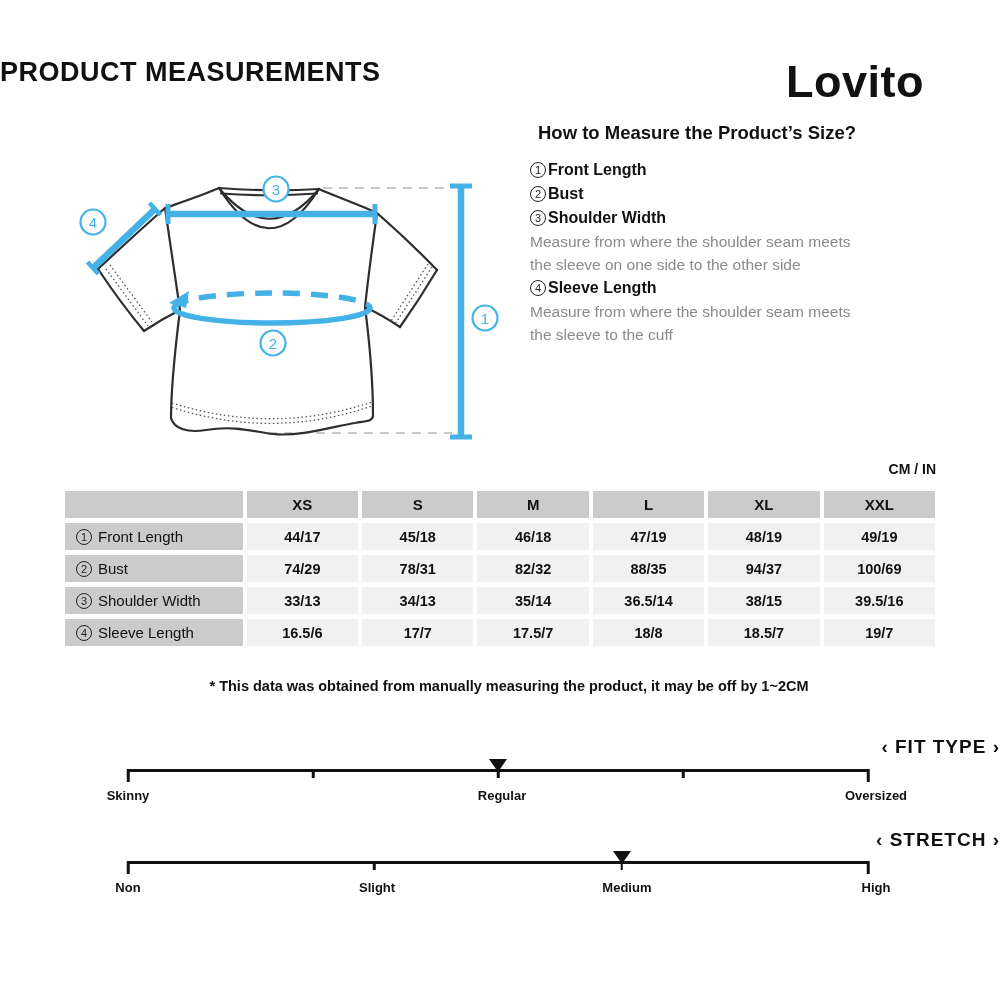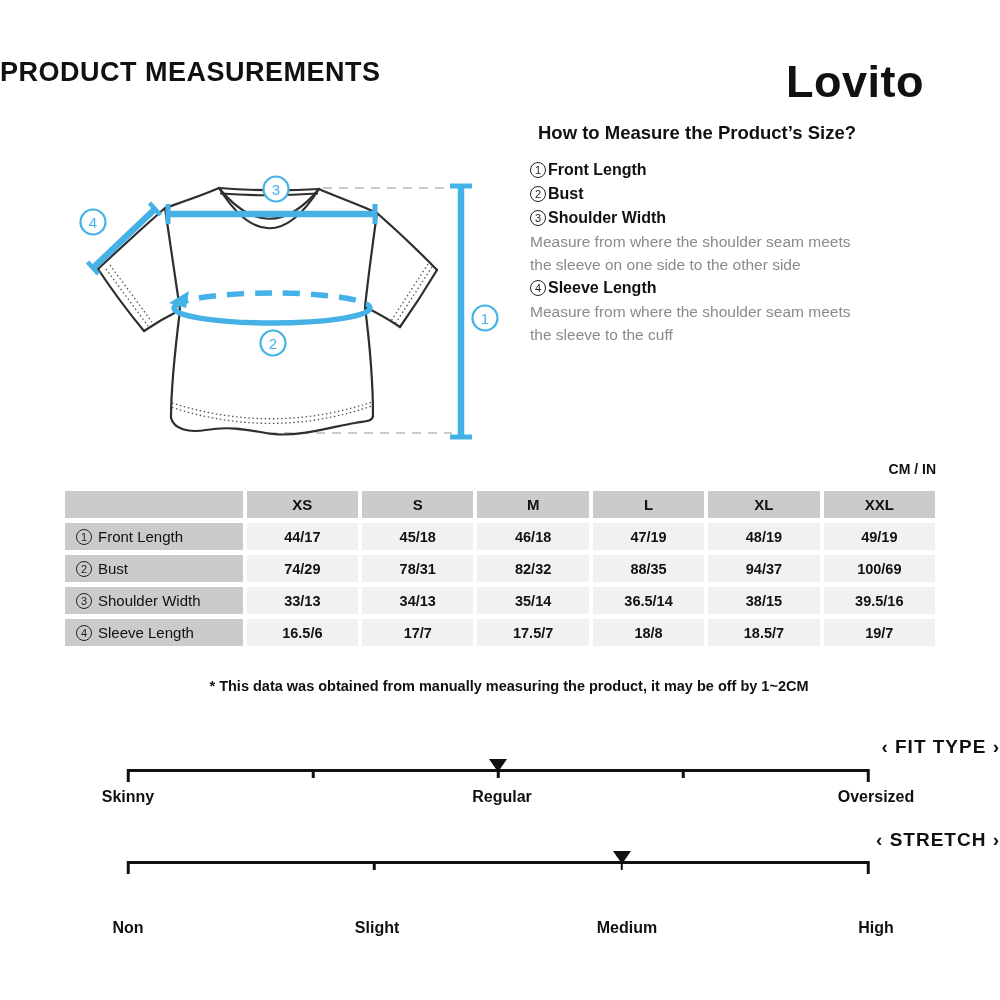--- a/index.html
+++ b/index.html
@@ -27,25 +27,25 @@
   .meas-table td.val { background:#f1f1f1; text-align:center; font-size:14.5px; font-weight:700;margin-top:6px; }
 
   .footnote { position:absolute; top:678px; left:0; right:0; text-align:center; font-size:14.5px; font-weight:700;padding-left:18px; }
 
   .scale-title { position:absolute; left:0; right:0; text-align:right; font-size:19px; font-weight:800; letter-spacing:1px; }
   .scale-line { position:absolute; left:128px; width:740px; height:3px; background:#111; }
   .tick { position:absolute; top:0; width:2.5px; height:9px; background:#111; transform:translateX(-50%); }
   .tick.end { height:13px; }
   .marker { position:absolute; top:-10px; transform:translateX(-50%); width:0; height:0;
             border-left:9px solid transparent; border-right:9px solid transparent; border-top:13px solid #111; }
-  .scale-labels { position:absolute; left:128px; width:748px; height:20px; font-size:16px; font-weight:700; }
+  .scale-labels { position:absolute; left:128px; width:748px; height:20px; font-size:13px; font-weight:700; }
   .scale-labels span { position:absolute; transform:translateX(-50%); white-space:nowrap; }
 
   #fit-title { top:736px; }  #fit-line { top:769px; }  #fit-labels { top:788px; }
-  #stretch-title { top:829px; }  #stretch-line { top:861px; }  #stretch-labels { top:880px;margin-top:39px; }
+  #stretch-title { top:829px; }  #stretch-line { top:861px; }  #stretch-labels { top:880px; }
 </style>
 </head>
 <body>
 
 <div class="title">PRODUCT MEASUREMENTS</div>
 <div class="brand">Lovito</div>
 
 <svg class="diagram" width="460" height="320" viewBox="0 0 460 320">
 
   <g stroke="#c9c9c9" stroke-width="2" stroke-dasharray="9 7" fill="none">

